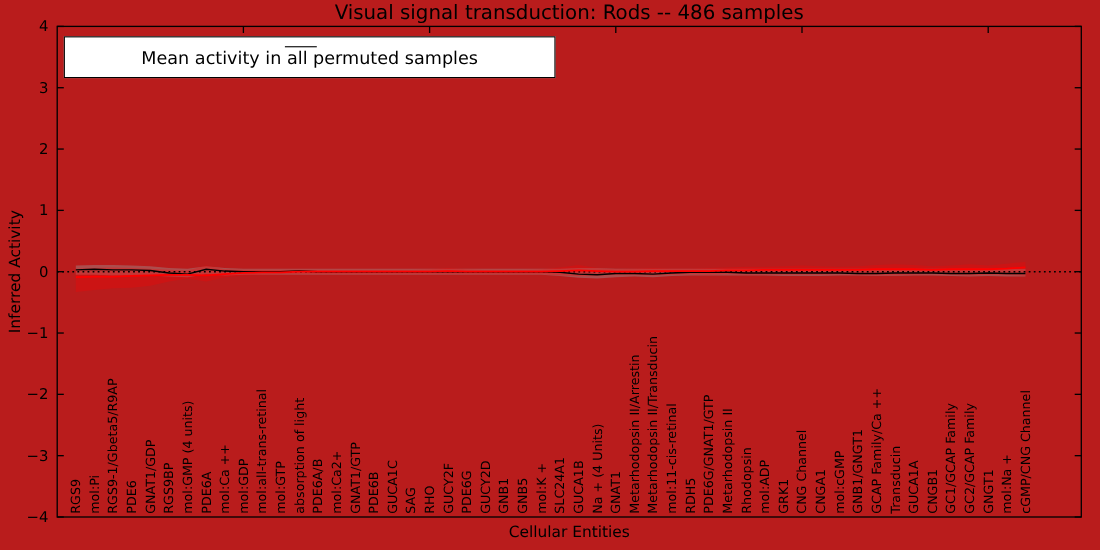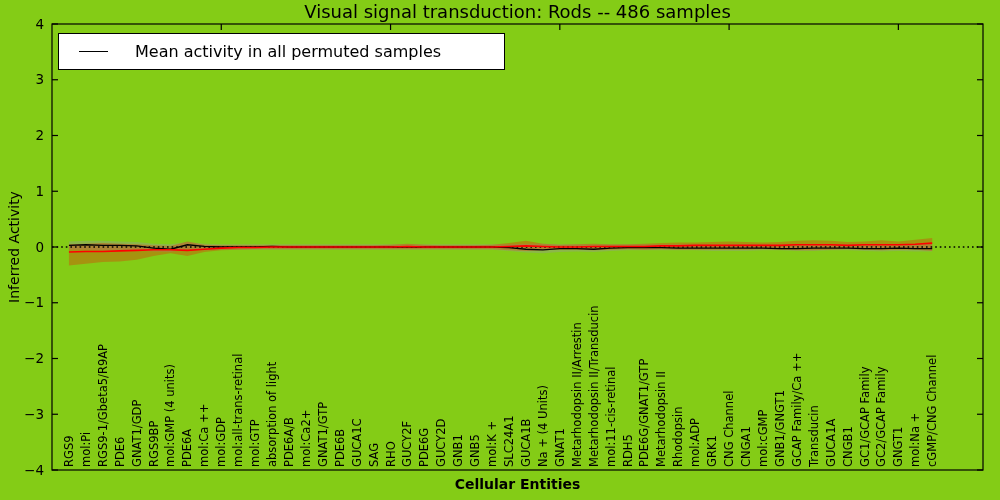--- a/index.html
+++ b/index.html
@@ -1,20 +1,20 @@
 <!DOCTYPE html>
 <html><head>
 <meta charset="utf-8">
 <style>
   html, body { margin: 0; padding: 0; background: #ffffff; }
   .figure {
     position: relative;
     width: 1000px;
     height: 500px;
-    background: #84cc16;
+    background: #b91c1c;
     font-family: "DejaVu Sans", "Liberation Sans", sans-serif;
     color: #000000;
     overflow: hidden;
   }
   .title {
     position: absolute;
     left: 52px;
     width: 931px;
     top: 1px;
     text-align: center;
@@ -29,37 +29,36 @@
     font-size: 14px;
     white-space: nowrap;
   }
   .xlabel {
     position: absolute;
     left: 52px;
     width: 931px;
     top: 476px;
     text-align: center;
     font-size: 14px;
-    font-weight: bold;
   }
   svg.plot { position: absolute; left: 0; top: 0; }
   .legend {
     position: absolute;
     left: 58px;
     top: 33px;
     width: 447px;
     box-sizing: border-box;
     background: #ffffff;
     border: 1.2px solid #000000;
     padding: 8px 10px 8px 10px;
     display: flex;
     flex-direction: column;
     gap: 9px;
   }
-  .legend-row { display: flex; align-items: center; }
+  .legend-row { display: flex; align-items: center; flex-direction: column; }
   .legend-swatch {
     width: 29px;
     height: 0;
     border-top: 1.8px solid #000;
     margin-left: 10px;
     margin-right: 27px;
     flex: 0 0 auto;
   }
   .legend-label { font-size: 16px; white-space: nowrap; }
   svg text { fill: #000000; font-family: "DejaVu Sans", "Liberation Sans", sans-serif; }

